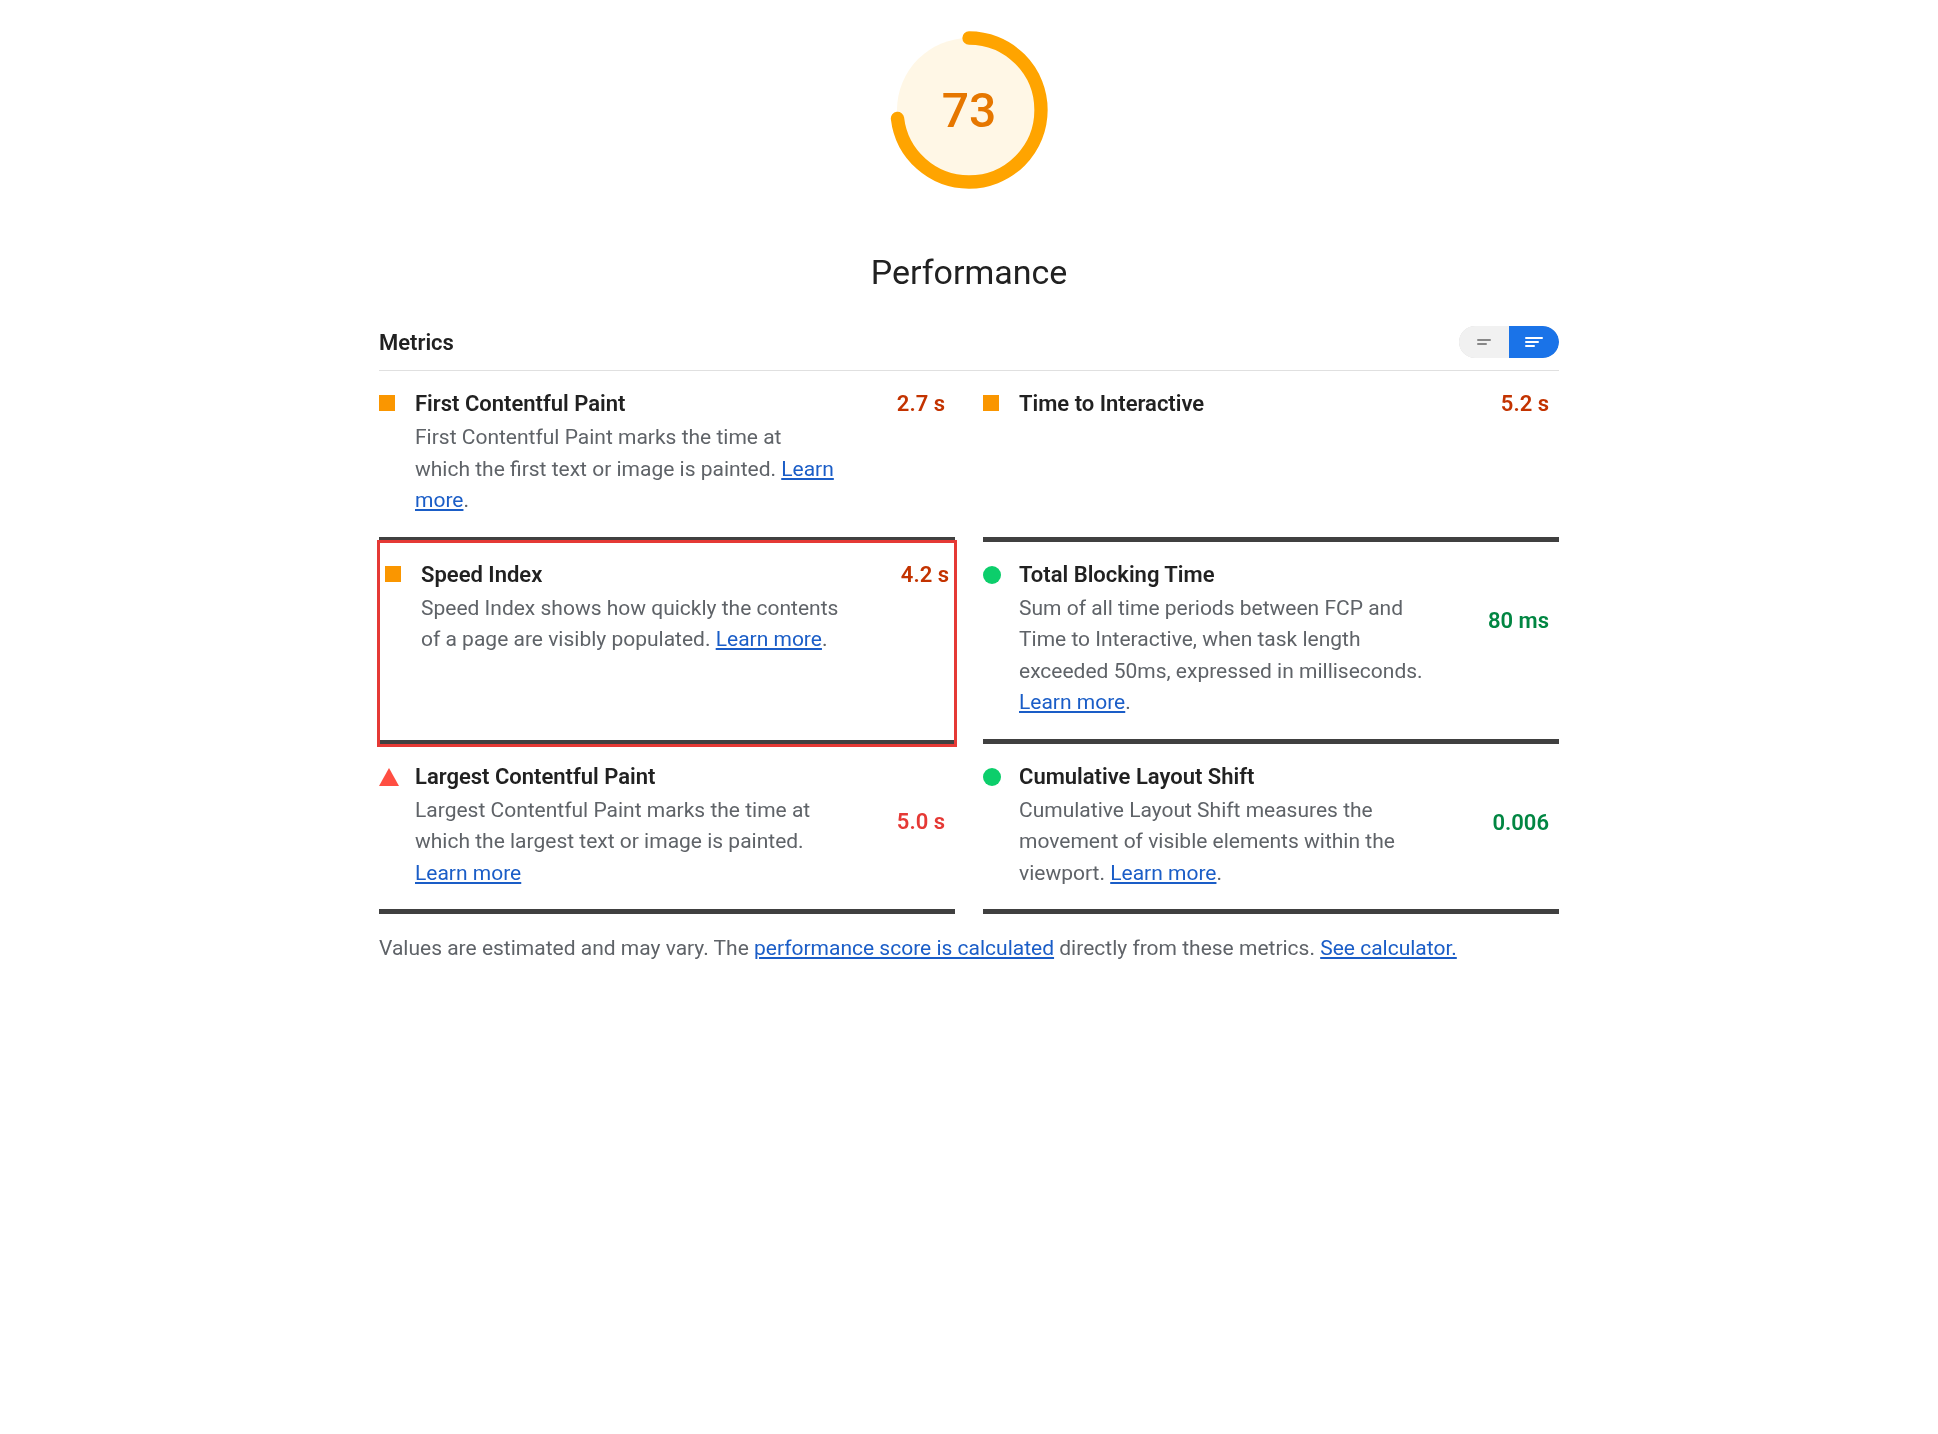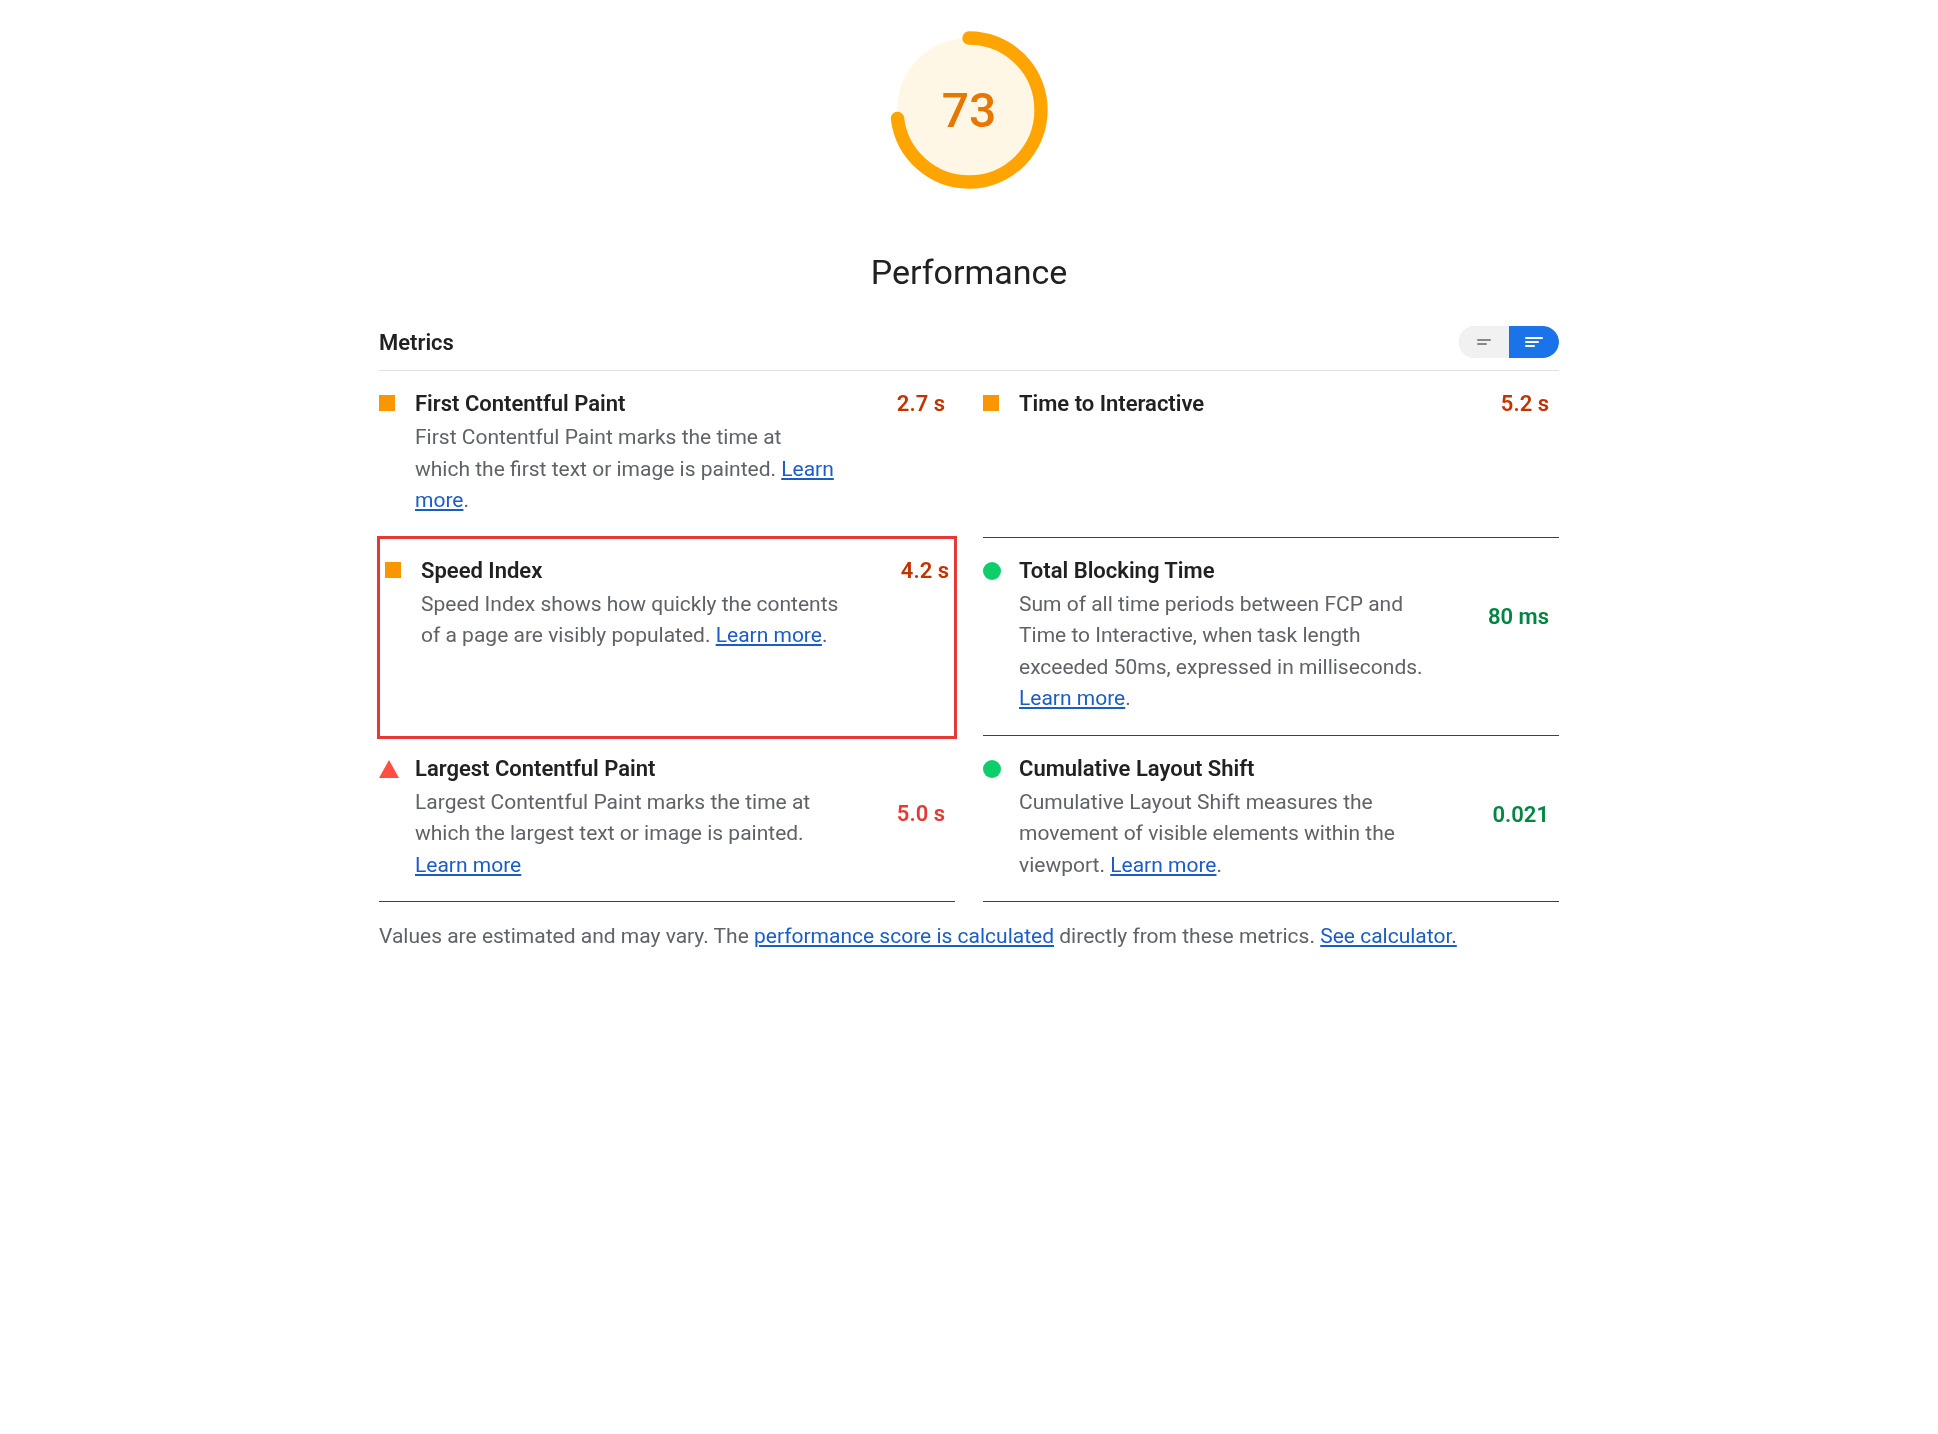--- a/index.html
+++ b/index.html
@@ -79,21 +79,21 @@
   .toggle-lines span { display: block; height: 2px; background: #888; border-radius: 1px; }
   .toggle-btn.active .toggle-lines span { background: #fff; }
   .metrics-grid {
     display: grid;
     grid-template-columns: 1fr 1fr;
     column-gap: 28px;
   }
   .metric {
     display: flex;
     padding: 20px 10px 20px 0;
-    border-bottom: 1px solid #404040;
+    border-bottom: 5px solid #404040;
     position: relative;
   }
   .metric.highlight {
     outline: 3px solid #e53935;
     outline-offset: -1.5px;
     padding-left: 6px;
     padding-right: 6px;
     margin-bottom: -1px;
   }
   .metric-icon {
@@ -251,21 +251,21 @@
       </div>
       <div class="metric">
         <div class="metric-icon">
           <div class="icon-circle"></div>
         </div>
         <div class="metric-body">
           <div class="metric-title">Cumulative Layout Shift</div>
           <div class="metric-desc"><span>Cumulative Layout Shift measures the movement of visible elements within the viewport. </span><a class="learn-more">Learn more</a><span>.</span></div>
         </div>
         <div class="metric-value-wrap">
-          <div class="metric-value val-green">0.021</div>
+          <div class="metric-value val-green">0.006</div>
         </div>
       </div>
     </div>
 
   <div class="footnote">
     <span>Values are estimated and may vary. The </span><a>performance score is calculated</a><span> directly from these metrics. </span><a>See calculator.</a>
   </div>
 
 </div>
 

